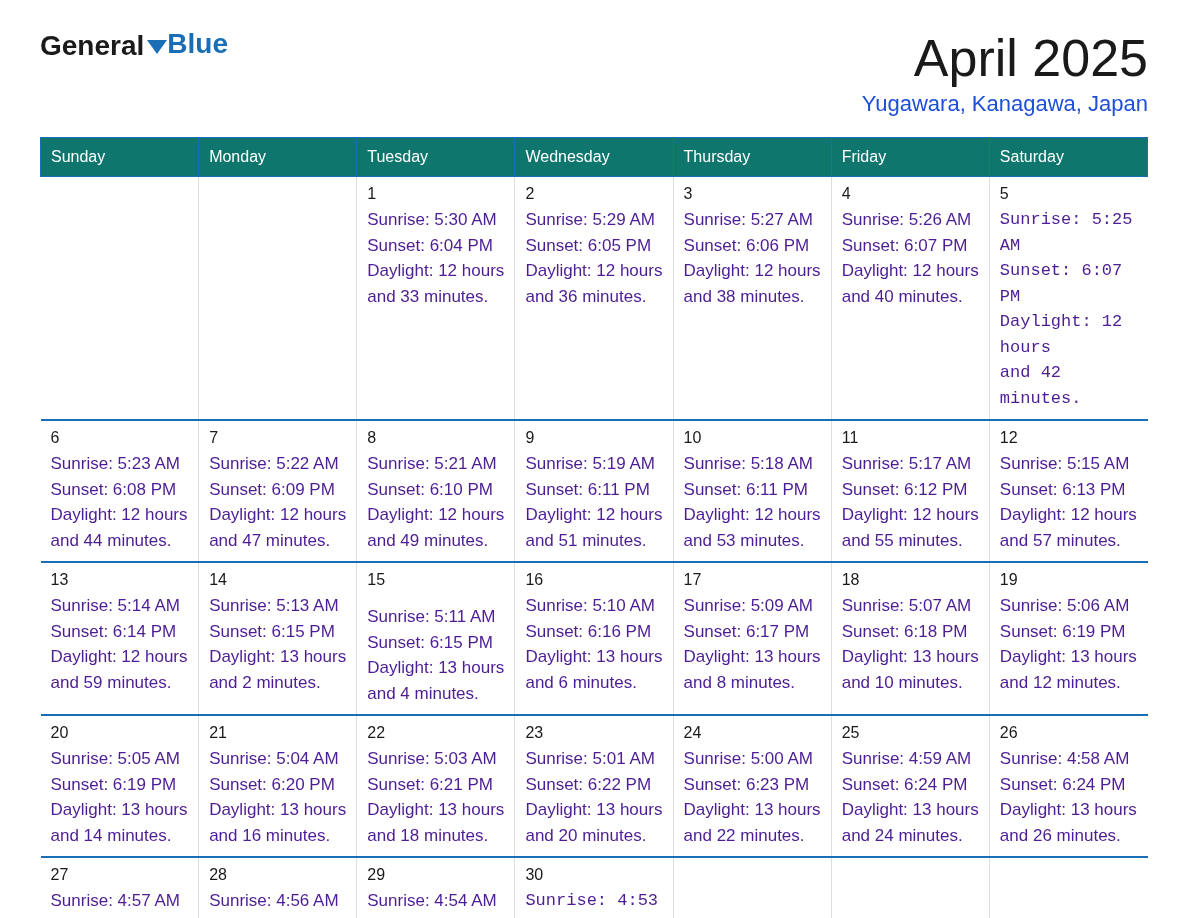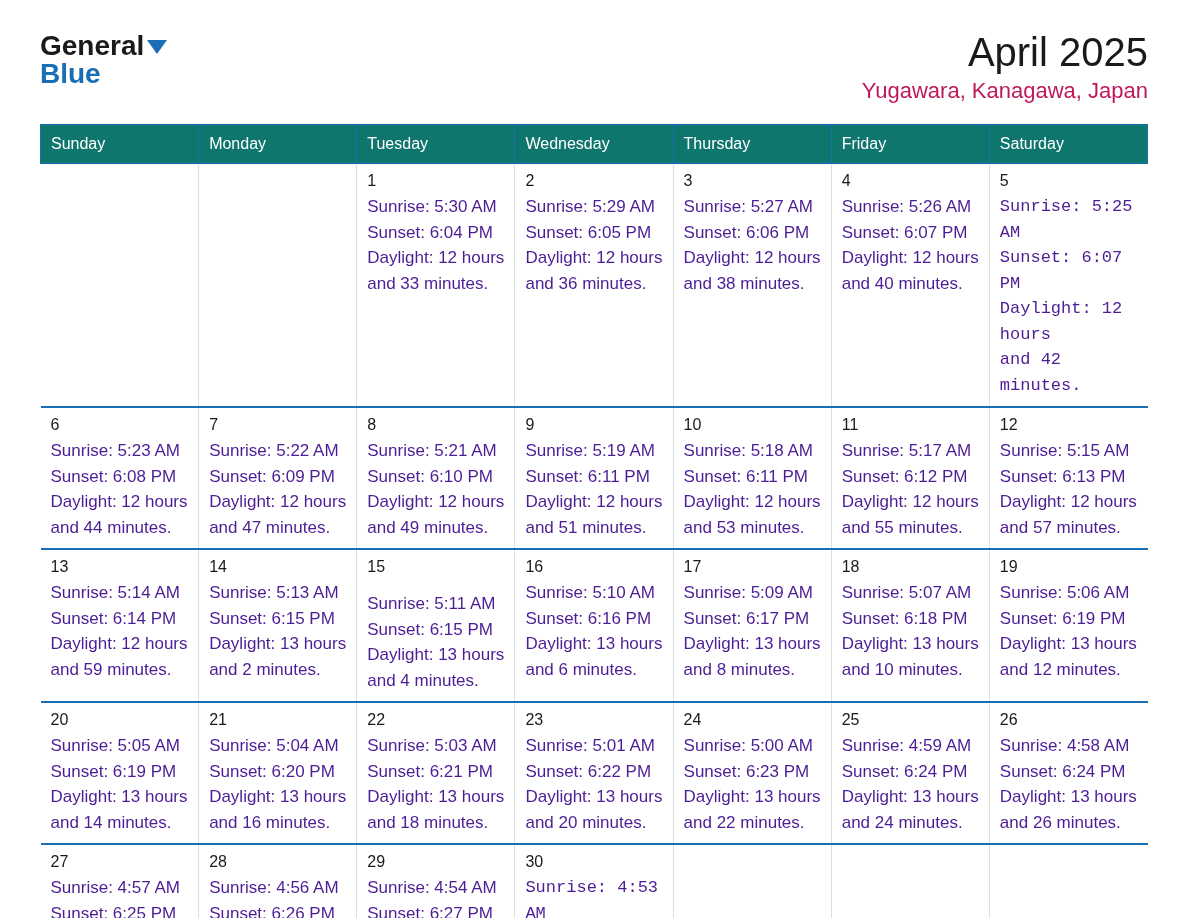--- a/index.html
+++ b/index.html
@@ -21,43 +21,42 @@
       font-weight: bold;
       color: #1a1a1a;
     }
     .logo-text-blue {
       font-size: 28px;
       font-weight: bold;
       color: #1a6eb5;
     }
     .logo-wrapper {
       display: flex;
-      flex-direction: column;
     }
     .logo-line1 {
       display: flex;
       align-items: center;
     }
     .logo-line2 {
       display: flex;
       align-items: center;
       margin-top: -4px;
     }
     .title-block {
       text-align: right;
     }
     .calendar-title {
-      font-size: 40px;
+      font-size: 52px;
       font-weight: normal;
       color: #1a1a1a;
       line-height: 1.1;
     }
     .calendar-subtitle {
       font-size: 22px;
-      color: #be185d;
+      color: #1d4ed8;
       margin-top: 4px;
     }
     table {
       width: 100%;
       border-collapse: collapse;
       table-layout: fixed;
     }
     thead tr {
       background-color: #0f766e;
     }

